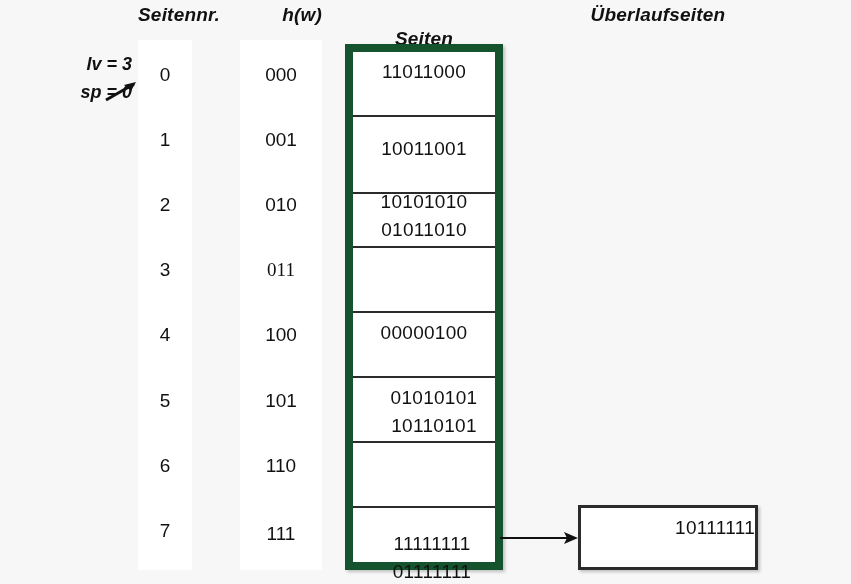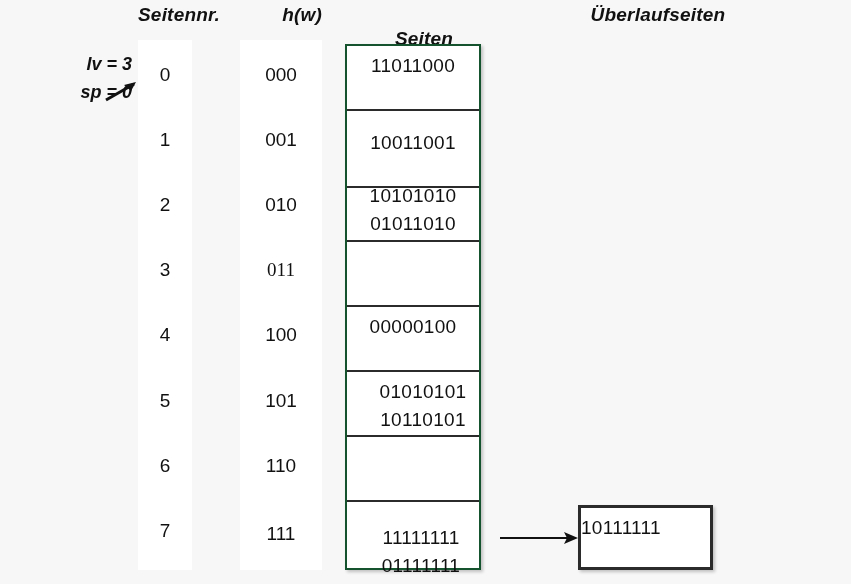--- a/index.html
+++ b/index.html
@@ -83,24 +83,24 @@
     font-size: 19px;
     font-weight: 400;
     color: #111111;
   }
 
   
   #pages-table {
     position: absolute;
     left: 345px;
     top: 44px;
-    width: 136px;
+    width: 158px;
     height: 526px;
     background: #ffffff;
-    border: 2px solid #14532d;
+    border: 8px solid #14532d;
     box-sizing: border-box;
     box-shadow: 2px 2px 3px rgba(0,0,0,0.22);
   }
   .page-row {
     position: absolute;
     left: 0;
     width: 100%;
     height: 65.2px;
     box-sizing: border-box;
     border-bottom: 2px solid #2b2b2b;
@@ -114,28 +114,28 @@
     line-height: 28px;
     color: #111111;
     letter-spacing: 0.3px;
   }
 
   
   #overflow-box {
     position: absolute;
     left: 578px;
     top: 505px;
-    width: 135px;
+    width: 180px;
     height: 65px;
     background: #ffffff;
     border: 3px solid #2b2b2b;
     box-sizing: border-box;
     box-shadow: 2px 2px 3px rgba(0,0,0,0.22);
     padding-top: 6px;
-    text-align: left;
+    text-align: right;
   }
   #overflow-box .rec {
     display: block;
     font-size: 19px;
     line-height: 28px;
     letter-spacing: 0.3px;
     color: #111111;
   }
 
   #overflow-arrow {

